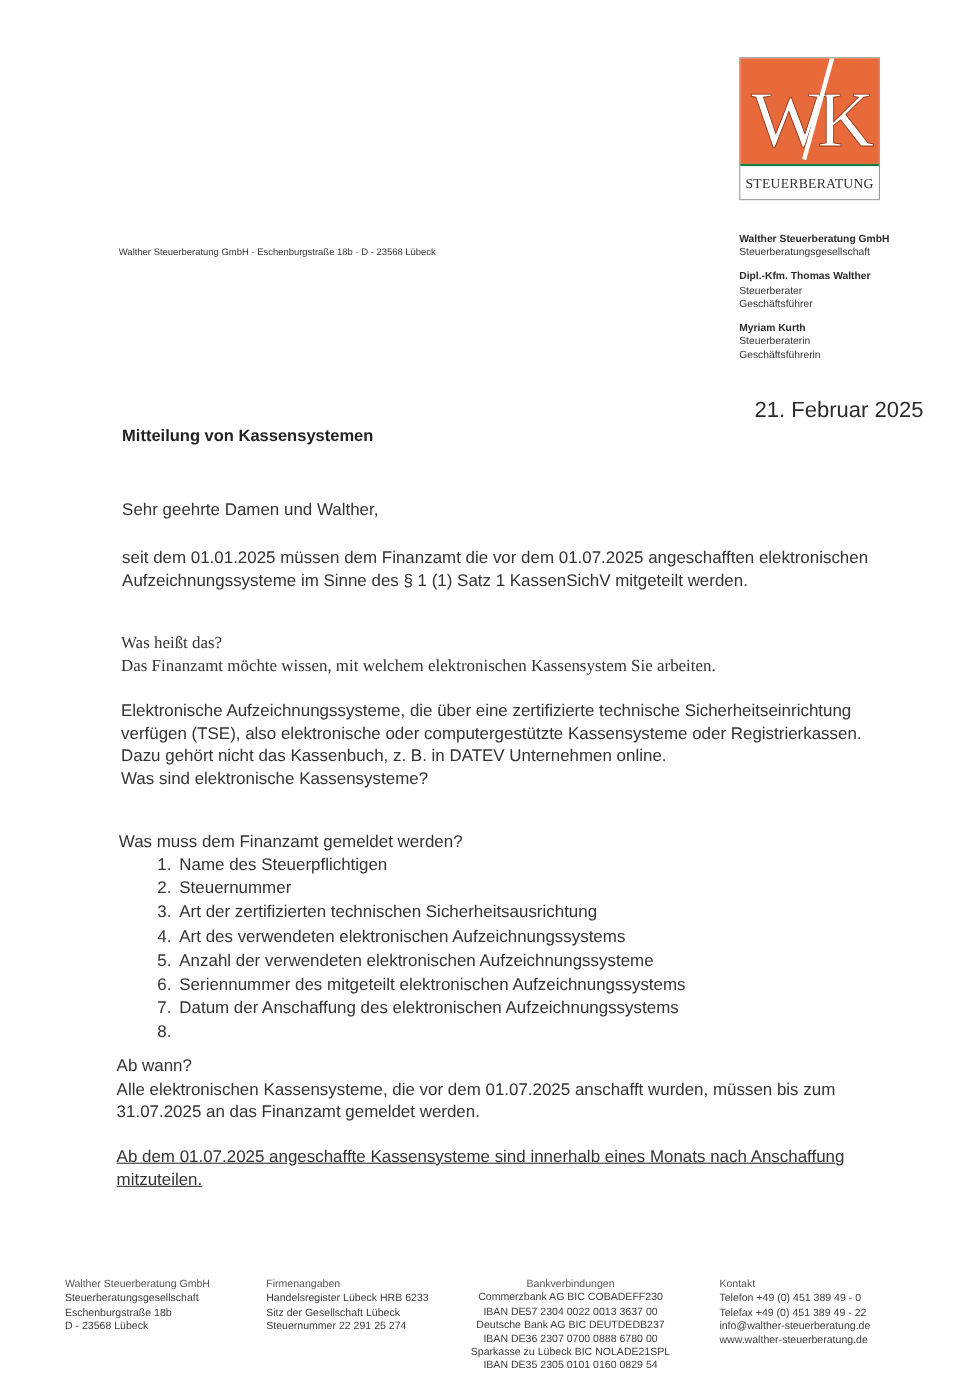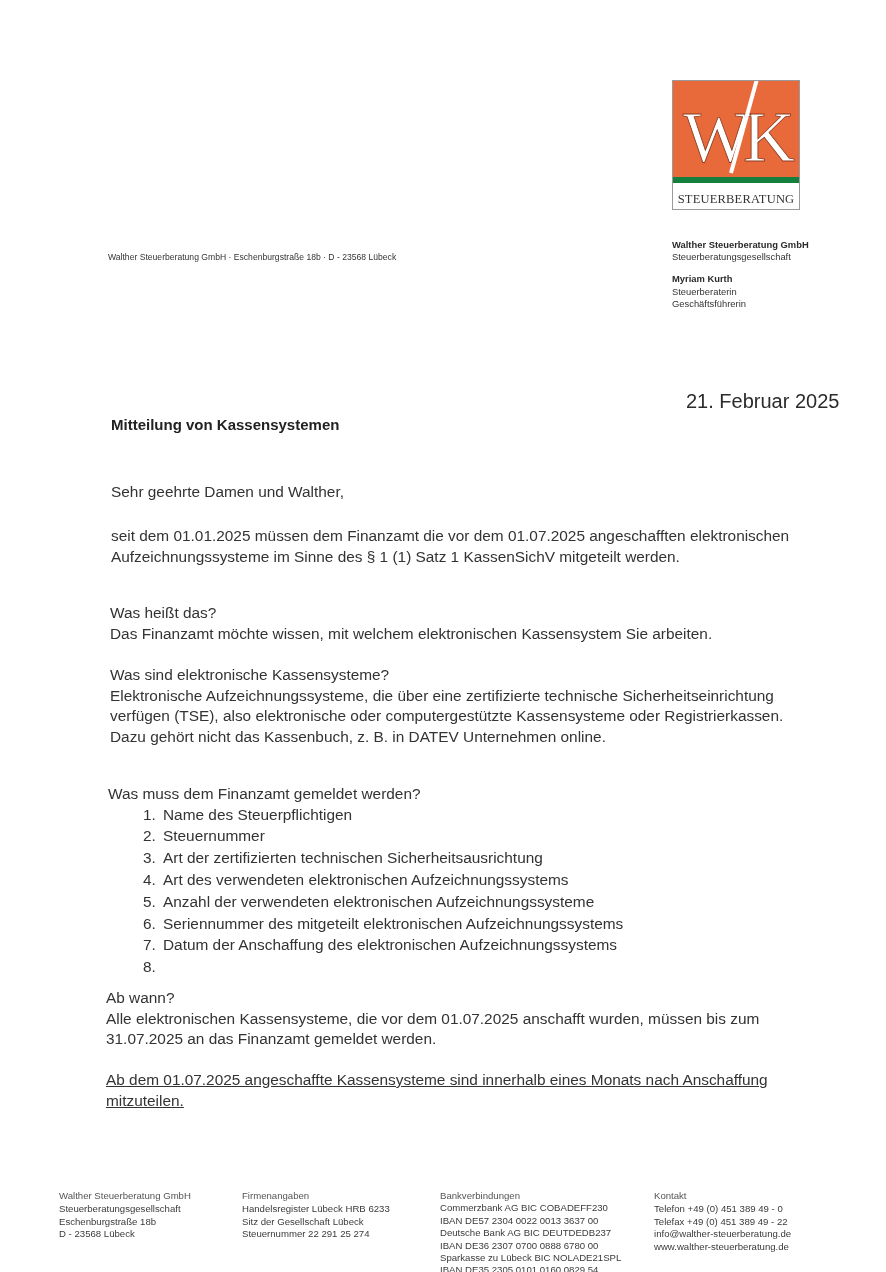--- a/index.html
+++ b/index.html
@@ -1,62 +1,62 @@
 <!DOCTYPE html>
 <html><head>
   <meta charset="utf-8">
   <style>
     html, body { margin: 0; padding: 0; }
     body {
       width: 886px; height: 1272px; background: #ffffff; position: relative;
       font-family: "Liberation Sans", "DejaVu Sans", sans-serif; color: #2b2b2b;
       overflow: hidden;
     }
-    .abs { position: absolute; margin-top: 28px; }
+    .abs { position: absolute; }
 
     
     .logo { left: 672px; top: 52px; width: 128px; height: 130px; border: 1px solid #9a9a9a; box-sizing: border-box; background: #fff; }
     .logo-orange { position: absolute; left: 0; top: 0; width: 126px; height: 96px; background: #e8693a; overflow: hidden; }
     .logo-orange svg { position: absolute; left: 0; top: 0; }
-    .logo-label { position: absolute; left: 0; top: 96px; width: 126px; height: 32px; border-top: 6px solid #15803d;
+    .logo-label { position: absolute; left: 0; top: 96px; width: 126px; height: 32px; border-top: 2px solid #15803d;
       display: flex; align-items: center; justify-content: center;
       font-family: "Liberation Serif", "DejaVu Serif", serif; font-size: 12.5px; letter-spacing: 0.2px; color: #333; }
 
     
     .sender-line { left: 108px; top: 224px; font-size: 8.6px; color: #333; white-space: nowrap; }
 
     
     .info { left: 672px; top: 211px; font-size: 9.4px; line-height: 12.2px; color: #333; }
     .info .group { margin-bottom: 10px; }
     .info .bold { font-weight: bold; color: #2a2a2a; }
 
     .date { left: 686px; top: 362px; font-size: 20px; color: #2b2b2b; }
 
     
     .subject { left: 111px; top: 388px; font-size: 15px; font-weight: bold; color: #222; }
     .body-text { font-size: 15.4px; line-height: 20.6px; color: #333; }
     .salutation { left: 111px; top: 454px; }
     .para1 { left: 111px; top: 498px; width: 680px; }
-    .q1 { left: 110px; top: 575px; width: 700px; }
+    .q1 { left: 110px; top: 575px; width: 700px; font-family: Liberation Serif, serif; }
     .q2 { left: 110px; top: 637px; width: 690px; }
     .q3 { left: 108px; top: 756px; width: 700px; }
     ol.items { margin: 0; padding: 0; list-style: none; }
     ol.items li { display: flex; height: 21.8px; }
     ol.items .num { width: 55px; text-align: right; padding-right: 0; box-sizing: border-box; }
     ol.items .num span { display: inline-block; width: 20px; text-align: left; }
     ol.items .txt { padding-left: 0; }
     .q4 { left: 106px; top: 960px; width: 700px; }
     .para-last { left: 106px; top: 1042px; width: 700px; text-decoration: underline; }
 
     
     .footer-col { top: 1162px; font-size: 9.6px; line-height: 12.8px; color: #3a3a3a; white-space: nowrap; }
     .footer-col .head { color: #555; }
     .f1 { left: 59px; }
     .f2 { left: 242px; }
-    .f3 { left: 440px; line-height: 12.4px; }
+    .f3 { left: 428px; line-height: 12.4px; text-align: center; }
     .f4 { left: 654px; }
   </style>
 </head>
 <body>
 
 <div class="abs logo">
   <div class="logo-orange">
     <svg width="126" height="96" viewBox="0 0 126 96">
       <text x="10" y="80" font-family="Liberation Serif, DejaVu Serif, serif" font-size="72" fill="#ffffff" stroke="#8a3a1c" stroke-width="0.8" letter-spacing="-8">WK</text>
       <line x1="84" y1="-2" x2="58" y2="92" stroke="#ffffff" stroke-width="4"></line>
@@ -66,42 +66,47 @@
 </div>
 
 <div class="abs sender-line">Walther Steuerberatung GmbH · Eschenburgstraße 18b · D - 23568 Lübeck</div>
 
 <div class="abs info">
   <div class="group">
     <div class="bold">Walther Steuerberatung GmbH</div>
     <div>Steuerberatungsgesellschaft</div>
   </div>
   <div class="group">
+    <div class="bold">Dipl.-Kfm. Thomas Walther</div>
+    <div>Steuerberater</div>
+    <div>Geschäftsführer</div>
+  </div>
+  <div class="group">
     <div class="bold">Myriam Kurth</div>
     <div>Steuerberaterin</div>
     <div>Geschäftsführerin</div>
   </div>
 </div>
 
 <div class="abs date">21. Februar 2025</div>
 
 <div class="abs subject">Mitteilung von Kassensystemen</div>
 
 <div class="abs body-text salutation">Sehr geehrte Damen und Walther,</div>
 
 <div class="abs body-text para1">seit dem 01.01.2025 müssen dem Finanzamt die vor dem 01.07.2025 angeschafften elektronischen Aufzeichnungssysteme im Sinne des § 1 (1) Satz 1 KassenSichV mitgeteilt werden.</div>
 
 <div class="abs body-text q1">
   <div>Was heißt das?</div>
   <div>Das Finanzamt möchte wissen, mit welchem elektronischen Kassensystem Sie arbeiten.</div>
 </div>
 
 <div class="abs body-text q2">
+  <div>Elektronische Aufzeichnungssysteme, die über eine zertifizierte technische Sicherheitseinrichtung verfügen (TSE), also elektronische oder computergestützte Kassensysteme oder Registrierkassen. Dazu gehört nicht das Kassenbuch, z. B. in DATEV Unternehmen online.</div>
   <div>Was sind elektronische Kassensysteme?</div>
-  <div>Elektronische Aufzeichnungssysteme, die über eine zertifizierte technische Sicherheitseinrichtung verfügen (TSE), also elektronische oder computergestützte Kassensysteme oder Registrierkassen. Dazu gehört nicht das Kassenbuch, z. B. in DATEV Unternehmen online.</div>
 </div>
 
 <div class="abs body-text q3">
   <div>Was muss dem Finanzamt gemeldet werden?</div>
   <ol class="items">
     <li>
         <span class="num"><span>1.</span></span>
         <span class="txt">Name des Steuerpflichtigen</span>
       </li>
     <li>

